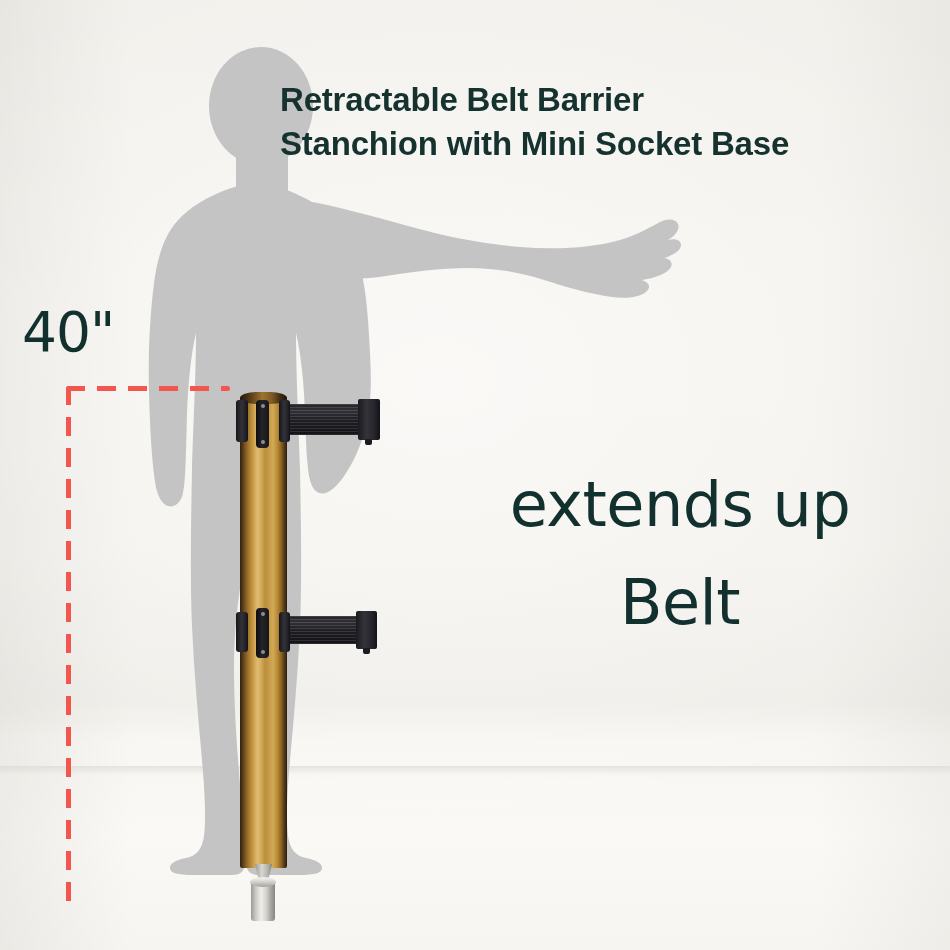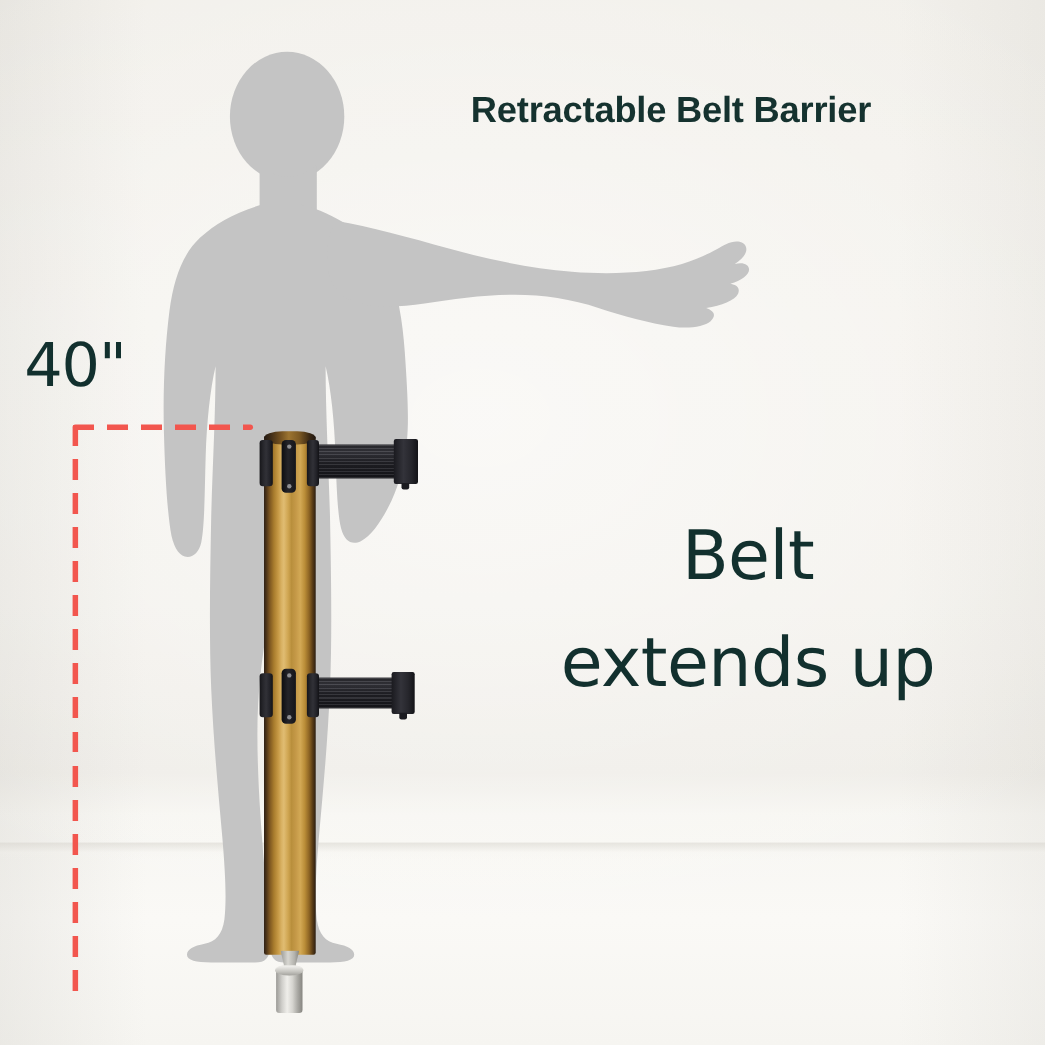--- a/index.html
+++ b/index.html
@@ -215,21 +215,20 @@
     color: #12302E;
     letter-spacing: -1px;
     white-space: nowrap;
   }
 
   .title {
     position: absolute;
     left: 280px;
     top: 78px;
     width: 660px;
-    text-align: center;
     font-family: "Liberation Sans", sans-serif;
     font-weight: bold;
     font-size: 33px;
     line-height: 1.32;
     color: #15322F;
     letter-spacing: -0.2px;
   }
 
   .callout {
     position: absolute;
@@ -358,20 +357,21 @@
     <div class="screw" style="left:261px; top:612px;"></div>
     <div class="screw" style="left:261px; top:650px;"></div>
 
     <div class="post-tip"></div>
     <div class="socket"></div>
     <div class="socket-rim"></div>
   </div>
 
   <div class="title">
     <div>Retractable Belt Barrier</div>
+    <div>Stanchion with Mini Socket Base</div>
   </div>
 
   <div class="callout">
+    <span>extends up</span>
     <span>Belt</span>
-    <span>extends up</span>
   </div>
 
 </div>
 
 </body></html>

